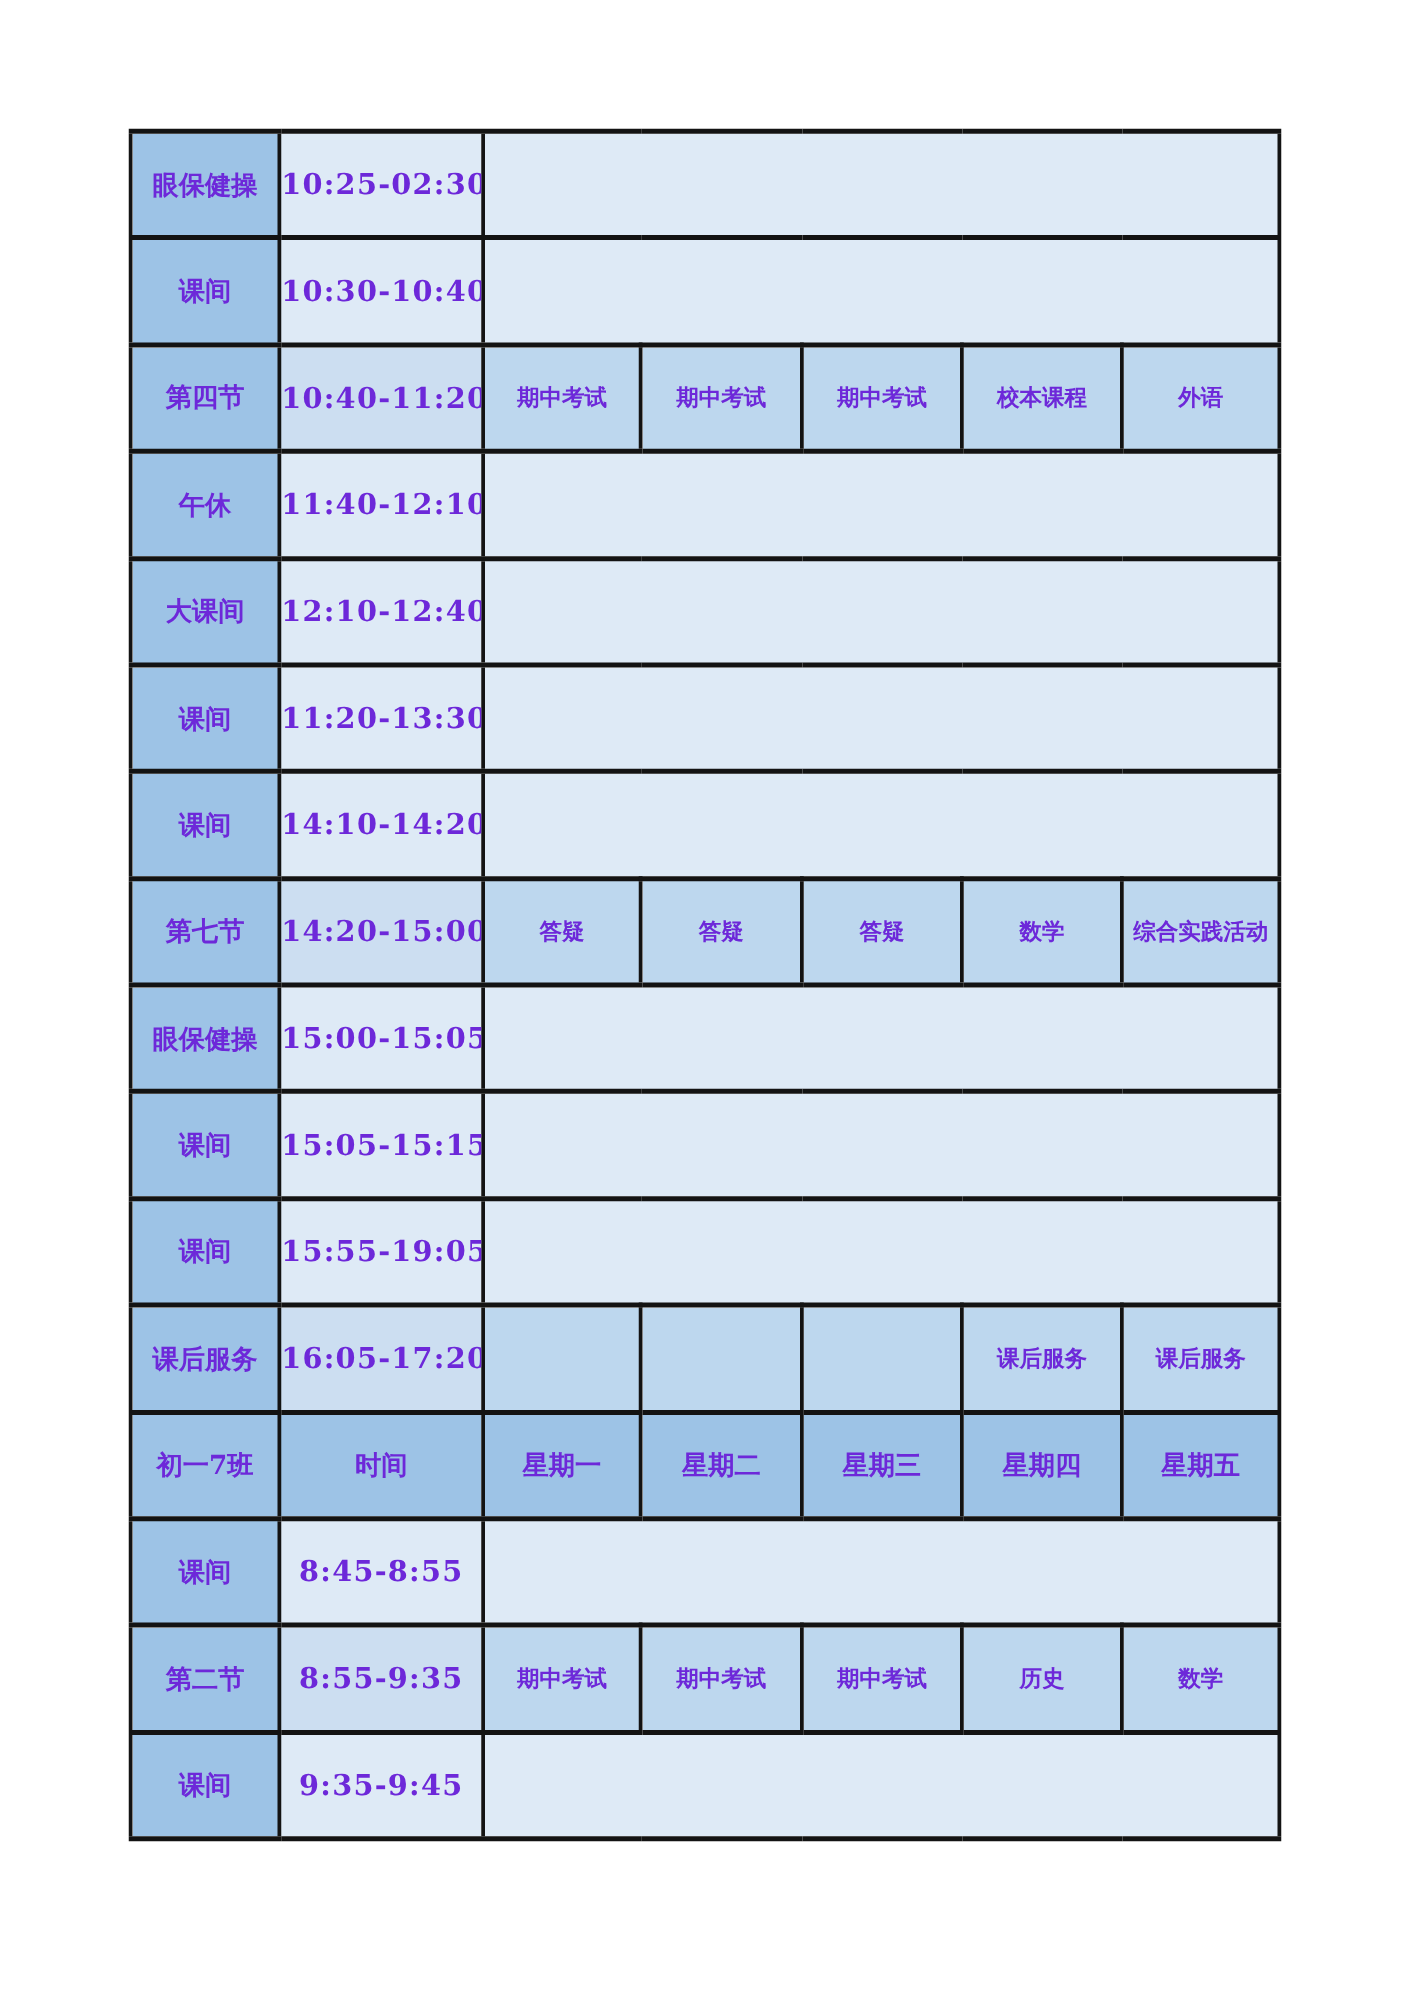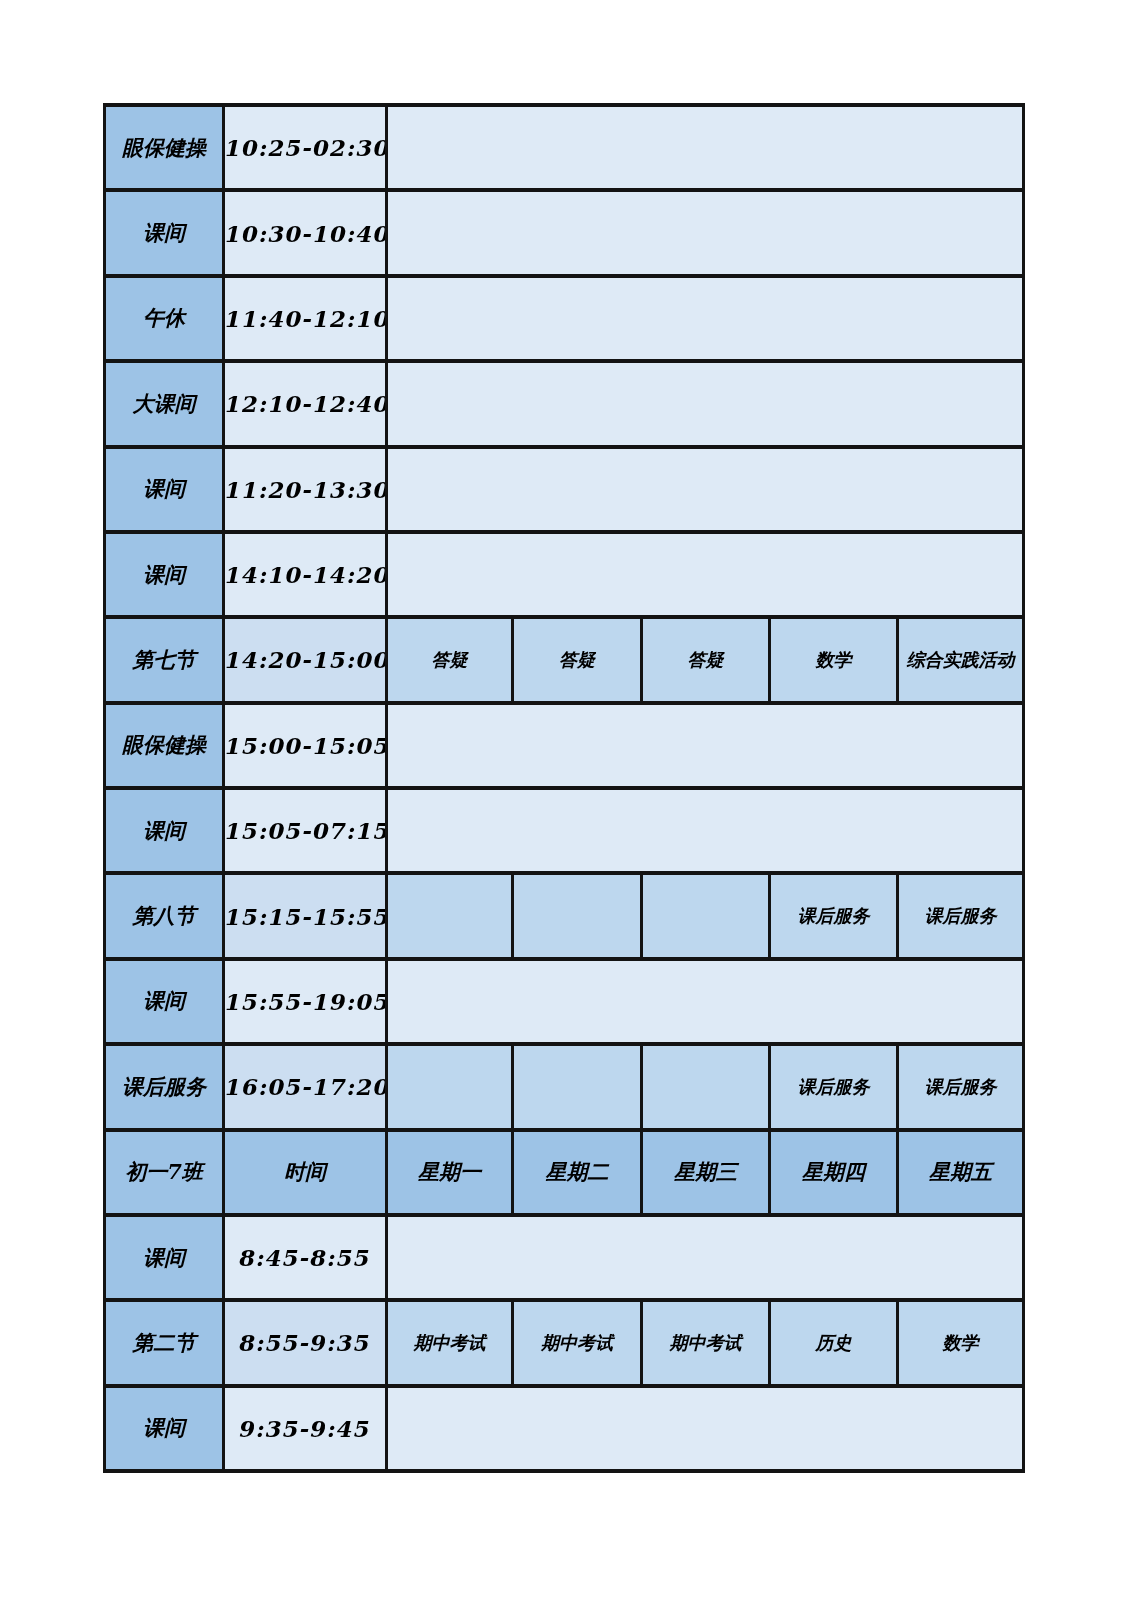--- a/index.html
+++ b/index.html
@@ -2,22 +2,21 @@
 <html><head>
 <meta charset="utf-8">
 <style>
   html, body { margin: 0; padding: 0; background: #ffffff; }
   .page {
     position: relative;
     width: 1131px;
     height: 1600px;
     background: #ffffff;
     font-family: "DejaVu Serif", "Liberation Serif", serif;
-    color: #000000;
-    font-style: italic;
+    color: #6d28d9;
   }
   table.timetable {
     position: absolute;
     left: 103px;
     top: 103px;
     width: 919px;
     height: 1370px;
     border-collapse: collapse;
     table-layout: fixed;
   }
@@ -60,20 +59,29 @@
           <td class="c-label">眼保健操</td>
           <td class="c-time-b">10:25-02:30</td>
           <td class="c-empty" colspan="5"></td>
         </tr>
         <tr class="tt-row">
           <td class="c-label">课间</td>
           <td class="c-time-b">10:30-10:40</td>
           <td class="c-empty" colspan="5"></td>
         </tr>
         <tr class="tt-row">
+          <td class="c-label">第四节</td>
+          <td class="c-time-c">10:40-11:20</td>
+          <td class="c-subj">期中考试</td>
+          <td class="c-subj">期中考试</td>
+          <td class="c-subj">期中考试</td>
+          <td class="c-subj">校本课程</td>
+          <td class="c-subj">外语</td>
+        </tr>
+        <tr class="tt-row">
           <td class="c-label">午休</td>
           <td class="c-time-b">11:40-12:10</td>
           <td class="c-empty" colspan="5"></td>
         </tr>
         <tr class="tt-row">
           <td class="c-label">大课间</td>
           <td class="c-time-b">12:10-12:40</td>
           <td class="c-empty" colspan="5"></td>
         </tr>
         <tr class="tt-row">
@@ -95,31 +103,22 @@
           <td class="c-subj">数学</td>
           <td class="c-subj">综合实践活动</td>
         </tr>
         <tr class="tt-row">
           <td class="c-label">眼保健操</td>
           <td class="c-time-b">15:00-15:05</td>
           <td class="c-empty" colspan="5"></td>
         </tr>
         <tr class="tt-row">
           <td class="c-label">课间</td>
-          <td class="c-time-b">15:05-07:15</td>
+          <td class="c-time-b">15:05-15:15</td>
           <td class="c-empty" colspan="5"></td>
-        </tr>
-        <tr class="tt-row">
-          <td class="c-label">第八节</td>
-          <td class="c-time-c">15:15-15:55</td>
-          <td class="c-subj"></td>
-          <td class="c-subj"></td>
-          <td class="c-subj"></td>
-          <td class="c-subj">课后服务</td>
-          <td class="c-subj">课后服务</td>
         </tr>
         <tr class="tt-row">
           <td class="c-label">课间</td>
           <td class="c-time-b">15:55-19:05</td>
           <td class="c-empty" colspan="5"></td>
         </tr>
         <tr class="tt-row">
           <td class="c-label">课后服务</td>
           <td class="c-time-c">16:05-17:20</td>
           <td class="c-subj"></td>

